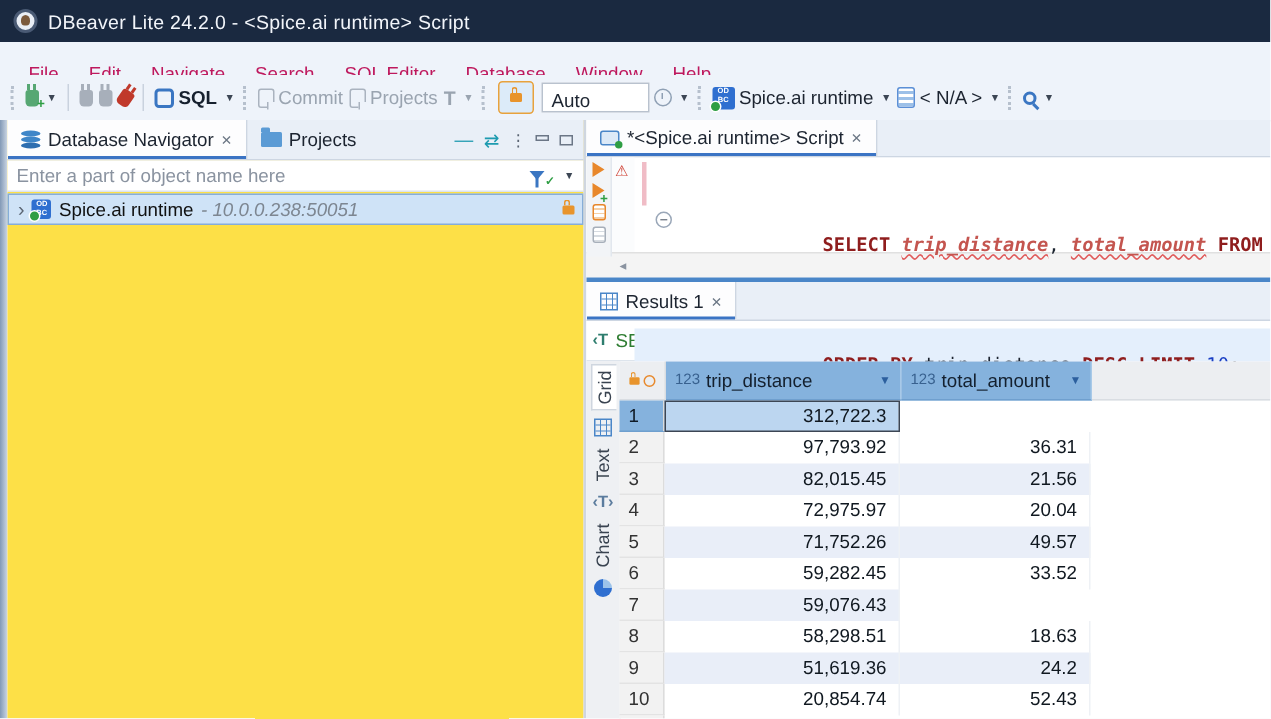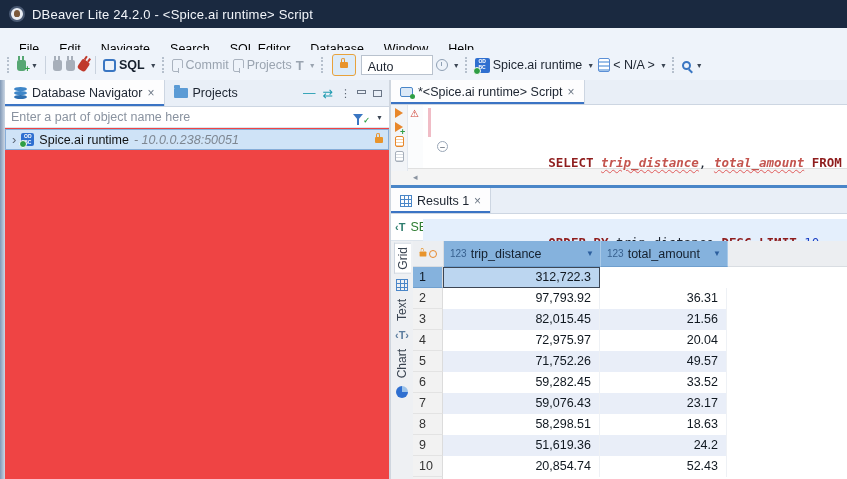--- a/index.html
+++ b/index.html
@@ -5,21 +5,21 @@
   html,body{margin:0;padding:0;overflow:hidden;background:#fff;}
   #app{position:relative;width:847px;height:479px;font-family:"Liberation Sans",sans-serif;font-size:12.5px;color:#1c2430;background:#eef3fa;overflow:hidden;}
   .abs{position:absolute;}
   
   #titlebar{left:0;top:0;width:847px;height:28px;background:#1a2940;color:#f2f5fa;display:flex;align-items:center;}
   .app-icon{width:16px;height:16px;margin:0 7px 0 9px;border-radius:50%;background:#e9eef5;border:2px solid #4a5a74;box-sizing:border-box;position:relative;}
   .app-icon::after{content:"";position:absolute;left:3px;top:2px;width:6px;height:7px;border-radius:50% 50% 40% 40%;background:#7b5a3c;}
   .title-text{font-size:13px;letter-spacing:.2px;}
   
   #menubar{left:0;top:28px;width:847px;height:22px;display:flex;align-items:center;padding-left:10px;gap:2px;background:#eef3fa;}
-  .menu-item{padding:2px 9px;color:#000000;cursor:default;margin-top:20px;}
+  .menu-item{padding:2px 9px;color:#be185d;cursor:default;margin-top:20px;}
   
   #toolbar{left:0;top:50px;width:847px;height:30px;display:flex;align-items:center;background:#eef3fa;border-bottom:1px solid #d6dde6;padding-left:4px;}
   .tb-sep{width:1px;height:18px;background:#c9d2de;margin:0 5px;}
   .tb-dots{width:3px;height:16px;margin:0 3px;border-left:2px dotted #b6c0cd;}
   .tb-item{display:flex;align-items:center;gap:3px;margin:0 2px;}
   .dd{font-size:7px;color:#3c4654;margin-left:2px;}
   .dim{color:#9aa4b0;}
   .i-plug{width:9px;height:11px;border-radius:2px 2px 3px 3px;position:relative;display:inline-block;}
   .i-plug::before{content:"";position:absolute;top:-4px;left:1px;width:2px;height:4px;background:inherit;box-shadow:4px 0 0 0;}
   .plug-green{background:#57a773;color:#57a773;}
@@ -39,21 +39,21 @@
   .i-clock::after{content:"";position:absolute;left:4px;top:2px;width:1.5px;height:4px;background:#8fa0b4;}
   .i-odbc{width:15px;height:15px;background:#2f6fd0;border-radius:2px;color:#fff;font-size:5px;font-weight:bold;line-height:6px;text-align:center;position:relative;display:inline-block;}
   .i-odbc::after{content:"";position:absolute;left:-2px;bottom:-2px;width:6px;height:6px;border-radius:50%;background:#2f9e44;border:1px solid #fff;}
   .i-tablesel{width:12px;height:14px;border:1.5px solid #5b8fd6;border-radius:2px;box-sizing:border-box;background:repeating-linear-gradient(#fff 0 2px,#9cc0e8 2px 4px);display:inline-block;}
   .i-search{width:9px;height:9px;border:2px solid #3a76c2;border-radius:50%;box-sizing:border-box;position:relative;display:inline-block;}
   .i-search::after{content:"";position:absolute;right:-4px;bottom:-4px;width:5px;height:2px;background:#3a76c2;transform:rotate(45deg);}
   
   #body{left:0;top:80px;width:847px;height:399px;background:#fff;}
   #left-edge{left:0;top:0;width:5px;height:399px;background:linear-gradient(to right,#8299b6,#ccd7e4);}
   
-  #nav{left:5px;top:0;width:384px;height:399px;background:#ef4444;}
+  #nav{left:5px;top:0;width:384px;height:399px;background:#fde047;}
   .tabbar{display:flex;align-items:stretch;height:26px;background:#e9eff7;border-bottom:1px solid #cdd6e2;}
   .tab{display:flex;align-items:center;gap:5px;padding:0 9px;color:#1c2430;}
   .tab.active{background:#fdfdfe;border-right:1px solid #cdd6e2;box-shadow:inset 0 -2px 0 #3b74c4;}
   .tab .x{color:#6d7886;font-size:12px;}
   .i-db{width:13px;height:4px;background:#3f86c8;border-radius:50%;box-shadow:0 4px 0 #3f86c8,0 8px 0 #2f6fb0;margin-bottom:8px;display:inline-block;}
   .i-folder{width:14px;height:10px;background:#5b9bd5;border-radius:1px;position:relative;display:inline-block;}
   .i-folder::before{content:"";position:absolute;top:-3px;left:0;width:6px;height:3px;background:#5b9bd5;border-radius:1px 1px 0 0;}
   .mini-icons{margin-left:auto;display:flex;align-items:center;gap:7px;padding-right:7px;color:#1e9bb0;}
   .mini-box{width:9px;height:7px;border:1.5px solid #6b7686;box-sizing:border-box;display:inline-block;}
   .mini-box.flat{height:4px;border-width:1.5px 1.5px 1.5px 1.5px;margin-top:-3px}
@@ -365,21 +365,20 @@
             <span class="g-cell a">49.57</span>
           </div>
           <div class="g-row">
             <span class="g-num">6</span>
             <span class="g-cell">59,282.45</span>
             <span class="g-cell a">33.52</span>
           </div>
           <div class="g-row odd">
             <span class="g-num">7</span>
             <span class="g-cell">59,076.43</span>
-            <span class="g-cell a">23.17</span>
           </div>
           <div class="g-row">
             <span class="g-num">8</span>
             <span class="g-cell">58,298.51</span>
             <span class="g-cell a">18.63</span>
           </div>
           <div class="g-row odd">
             <span class="g-num">9</span>
             <span class="g-cell">51,619.36</span>
             <span class="g-cell a">24.2</span>

